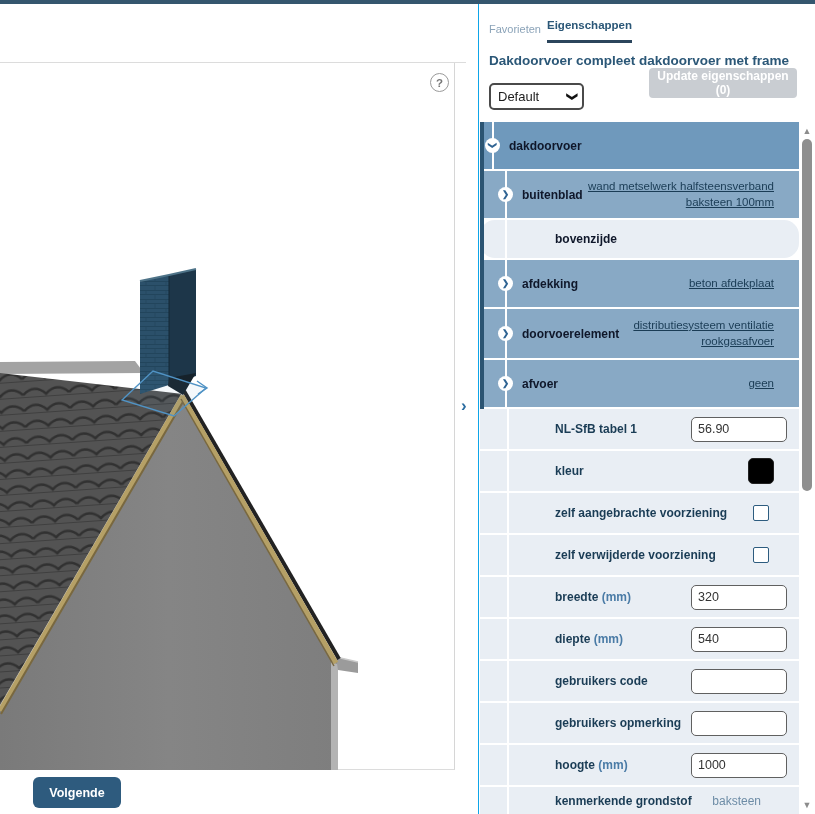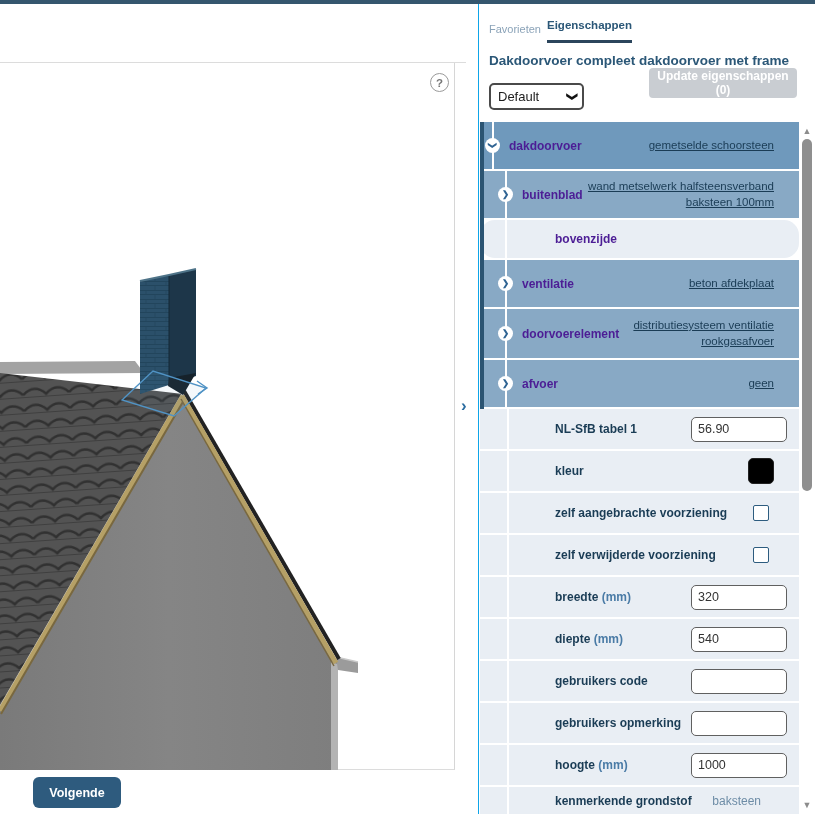--- a/index.html
+++ b/index.html
@@ -63,21 +63,21 @@
   .lvl1 .guide { left:12px; }
   .lvl2 .guide, .plain .guide { left:25px; }
   .frow .guide { left:27px; }
   .node-icon { position:relative; z-index:2; width:15px; height:15px; border-radius:50%;
     background:#fff; display:flex; align-items:center; justify-content:center;
     flex:0 0 15px; }
   .node-icon span { font-size:8.5px; font-weight:bold; color:#2f6392; line-height:1; }
   .node-icon.open span { transform:rotate(90deg); }
   .lvl1 .node-icon { margin-left:5px; }
   .lvl2 .node-icon { margin-left:18px; }
-  .tlabel { font-size:12px; font-weight:bold; color:#4c1d95; margin-left:9px;
+  .tlabel { font-size:12px; font-weight:bold; color:#0f172a; margin-left:9px;
     white-space:nowrap; position:relative; z-index:2; }
   .plain .tlabel { margin-left:75px; }
   .tvalue { margin-left:auto; margin-right:25px; max-width:205px; text-align:right;
     font-size:11.5px; line-height:1.32; color:#1a3c55; text-decoration:underline;
     padding:4px 0; }
   .flabel { margin-left:75px; font-size:12px; font-weight:bold; color:#1a3c55;
     position:relative; z-index:2; }
   .unit { color:#4a7ba6; font-weight:bold; }
   .fctrl { margin-left:auto; display:flex; align-items:center; }
   .txt-input { width:96px; height:25px; border:1.5px solid #606060; border-radius:5px;
@@ -186,21 +186,20 @@
   <div id="tree-accent"></div>
 
   <div id="rows">
 
     <div class="trow lvl1">
       <span class="guide"></span>
       <span class="node-icon open">
           <span>❯</span>
         </span>
       <span class="tlabel">dakdoorvoer</span>
-      <span class="tvalue">gemetselde schoorsteen</span>
     </div>
 
     <div class="trow lvl2">
       <span class="guide"></span>
       <span class="node-icon">
           <span>❯</span>
         </span>
       <span class="tlabel">buitenblad</span>
       <span class="tvalue">wand metselwerk halfsteensverband baksteen 100mm</span>
     </div>
@@ -208,21 +207,21 @@
     <div class="trow plain">
       <span class="guide"></span>
       <span class="tlabel">bovenzijde</span>
     </div>
 
     <div class="trow lvl2">
       <span class="guide"></span>
       <span class="node-icon">
           <span>❯</span>
         </span>
-      <span class="tlabel">ventilatie</span>
+      <span class="tlabel">afdekking</span>
       <span class="tvalue">beton afdekplaat</span>
     </div>
 
     <div class="trow lvl2" style="min-height:49px">
       <span class="guide"></span>
       <span class="node-icon">
           <span>❯</span>
         </span>
       <span class="tlabel">doorvoerelement</span>
       <span class="tvalue">distributiesysteem ventilatie rookgasafvoer</span>

